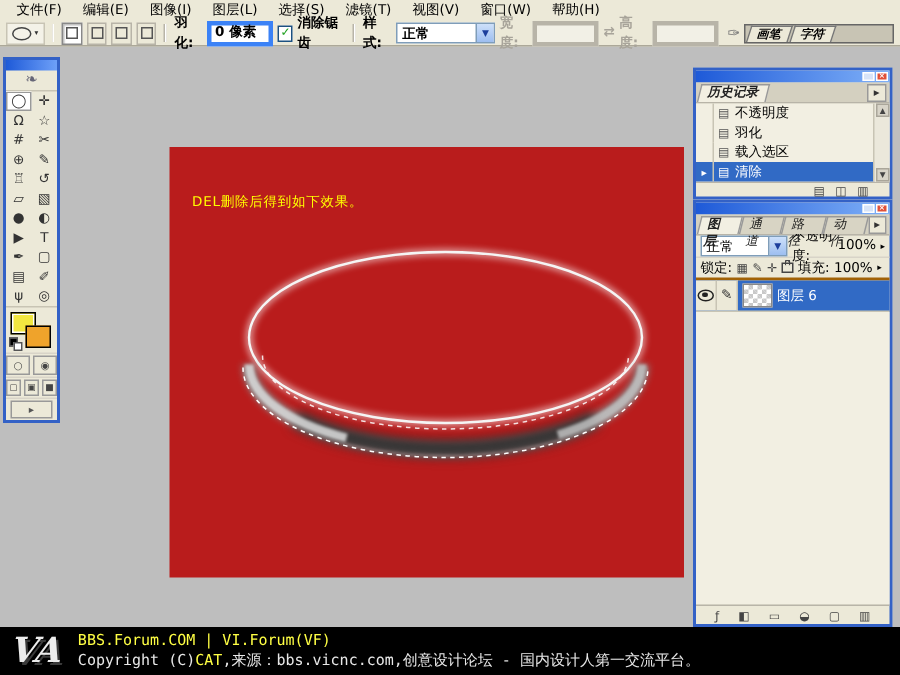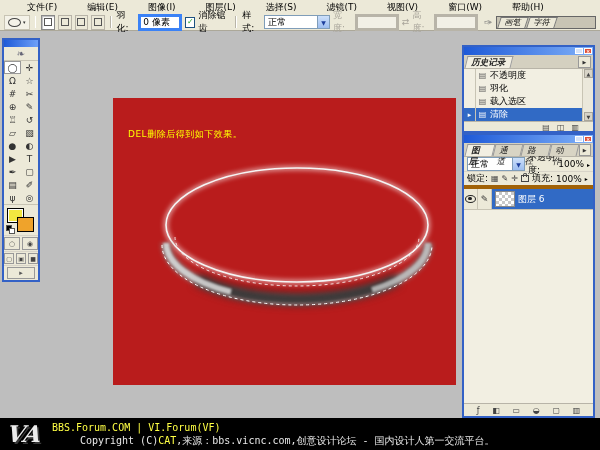--- a/index.html
+++ b/index.html
@@ -1,24 +1,24 @@
 <!DOCTYPE html>
 <html><head>
 <meta charset="utf-8">
 <style>
   html,body{margin:0;padding:0;background:#BEBEBE;}
   .screen{position:relative;width:600px;height:450px;overflow:hidden;background:#BEBEBE;
           font-family:"DejaVu Sans","Liberation Sans",sans-serif;font-size:9px;color:#000;}
   
   .menubar{position:absolute;left:0;top:0;width:600px;height:14px;background:#ECE9D8;
            border-bottom:1px solid #D8D4C8;display:flex;align-items:center;padding-left:4px;}
-  .menu-item{padding:0 7px;line-height:14px;cursor:default;margin-left:16px;}
+  .menu-item{padding:0 7px;line-height:14px;cursor:default;}
   
   .optionsbar{position:absolute;left:0;top:14px;width:600px;height:17px;background:#ECE9D8;
-              border-bottom:1px solid #ACA899;display:flex;align-items:center;gap:3px;padding:0 4px;box-sizing:border-box;}
+              border-bottom:1px solid #ACA899;display:flex;align-items:center;gap:3px;padding:0 4px;box-sizing:border-box;font-weight:bold;}
   .sep{width:1px;height:12px;background:#B8B4A8;border-right:1px solid #FFF;margin:0 2px;}
   .toolpreview{display:flex;align-items:center;gap:2px;border:1px solid #C8C4B4;background:#F4F2E8;height:13px;padding:0 3px;}
   .oval{width:11px;height:7px;border:1px solid #444;border-radius:50%;}
   .tinyarrow{font-size:5px;color:#333;}
   .modebtn{width:13px;height:13px;border:1px solid #B8B4A8;background:#ECE9D8;display:flex;align-items:center;justify-content:center;}
   .modebtn .sq{width:6px;height:6px;border:1px solid #555;}
   .modebtn.on{background:#FFF;border:1px solid #888;box-shadow:inset 1px 1px 1px #BBB;}
   .field{background:#FFF;border:3px solid #3b82f6;height:11px;min-width:34px;padding:0 2px;line-height:11px;}
   .checkbox{width:9px;height:9px;border:1px solid #1C5180;background:#FFF;font-size:8px;line-height:8px;text-align:center;color:#21A121;}
   .combo{display:flex;align-items:center;border:1px solid #7F9DB9;background:#FFF;height:12px;}
@@ -77,21 +77,21 @@
   .h-lbl{padding-left:1px;}
   .h-row.sel{background:#316AC5;color:#FFF;}
   .h-row.sel .h-ico{color:#FFF;}
   .h-scroll{position:absolute;right:0;top:0;bottom:0;width:10px;background:#EBE8DB;border-left:1px solid #C8C4B4;}
   .h-sbtn{position:absolute;right:0;width:9px;height:9px;background:#D8D4C8;border:1px solid #AAA69A;font-size:5px;
           display:flex;align-items:center;justify-content:center;color:#444;box-sizing:border-box;}
   .h-bottom{height:11px;border-top:1px solid #B8B4A8;display:flex;justify-content:flex-end;align-items:center;gap:7px;
             padding-right:14px;font-size:8px;color:#444;flex:none;}
   
   .l-combo-row{height:14px;display:flex;align-items:center;gap:3px;padding:0 3px;border-bottom:1px solid #D8D4C8;flex:none;}
-  .l-lock-row{height:13px;display:flex;align-items:center;gap:3px;padding:0 3px;border-bottom:4px solid #a16207;flex:none;}
+  .l-lock-row{height:13px;display:flex;align-items:center;gap:3px;padding:0 3px;border-bottom:2px solid #a16207;flex:none;}
   .lock-ico{font-size:8px;color:#444;}
   .l-row{height:20px;display:flex;align-items:center;border-bottom:1px solid #C8C4B4;flex:none;}
   .cell{width:13px;align-self:stretch;border-right:1px solid #C8C4B4;display:flex;align-items:center;justify-content:center;
         background:#ECE9D8;flex:none;color:#333;font-size:9px;}
   .eye{width:9px;height:6px;border:1px solid #222;border-radius:50%;position:relative;}
   .eye::after{content:"";position:absolute;left:2px;top:0.5px;width:3.5px;height:3.5px;background:#222;border-radius:50%;}
   .thumb{width:20px;height:16px;margin:0 3px;border:1px solid #888;box-sizing:border-box;flex:none;}
   .checker{background-image:linear-gradient(45deg,#C8C8C8 25%,transparent 25%,transparent 75%,#C8C8C8 75%),
            linear-gradient(45deg,#C8C8C8 25%,#FFF 25%,#FFF 75%,#C8C8C8 75%);background-size:6px 6px;background-position:0 0,3px 3px;background-color:#FFF;}
   .l-row.sel{background:#316AC5;color:#FFF;}
@@ -100,21 +100,21 @@
   .mini-lock{width:6px;height:5px;border:1px solid currentColor;position:relative;display:inline-block;}
   .mini-lock::before{content:"";position:absolute;left:1px;top:-3px;width:2px;height:3px;border:1px solid currentColor;border-bottom:none;border-radius:2px 2px 0 0;}
   .l-empty{flex:1;background:#F2EFE2;}
   .l-bottom{height:12px;border-top:1px solid #B8B4A8;display:flex;justify-content:space-evenly;align-items:center;font-size:8px;color:#444;flex:none;}
   
   .footer{position:absolute;left:0;top:418px;width:600px;height:32px;background:#000;display:flex;align-items:center;}
   .va{font-family:"DejaVu Serif","Liberation Serif",serif;font-size:23px;font-weight:bold;font-style:italic;
       transform:skewX(-8deg);color:#ECECEC;margin:0 10px 2px 8px;text-shadow:2px 2px 0 #3A3A3A;}
   .f-lines{font-family:"DejaVu Sans Mono","DejaVu Sans",monospace;font-size:10px;line-height:13px;}
   .f1{color:#FFFF44;}
-  .f2{color:#E8E8E8;margin-left:28px;}
+  .f2{color:#E8E8E8;}
   .f2 .author{color:#FFFF44;}
 </style>
 </head>
 <body>
 
 <div class="screen">
 
   <div class="menubar" id="menubar">
       <div class="menu-item">文件(F)</div>
       <div class="menu-item">编辑(E)</div>

